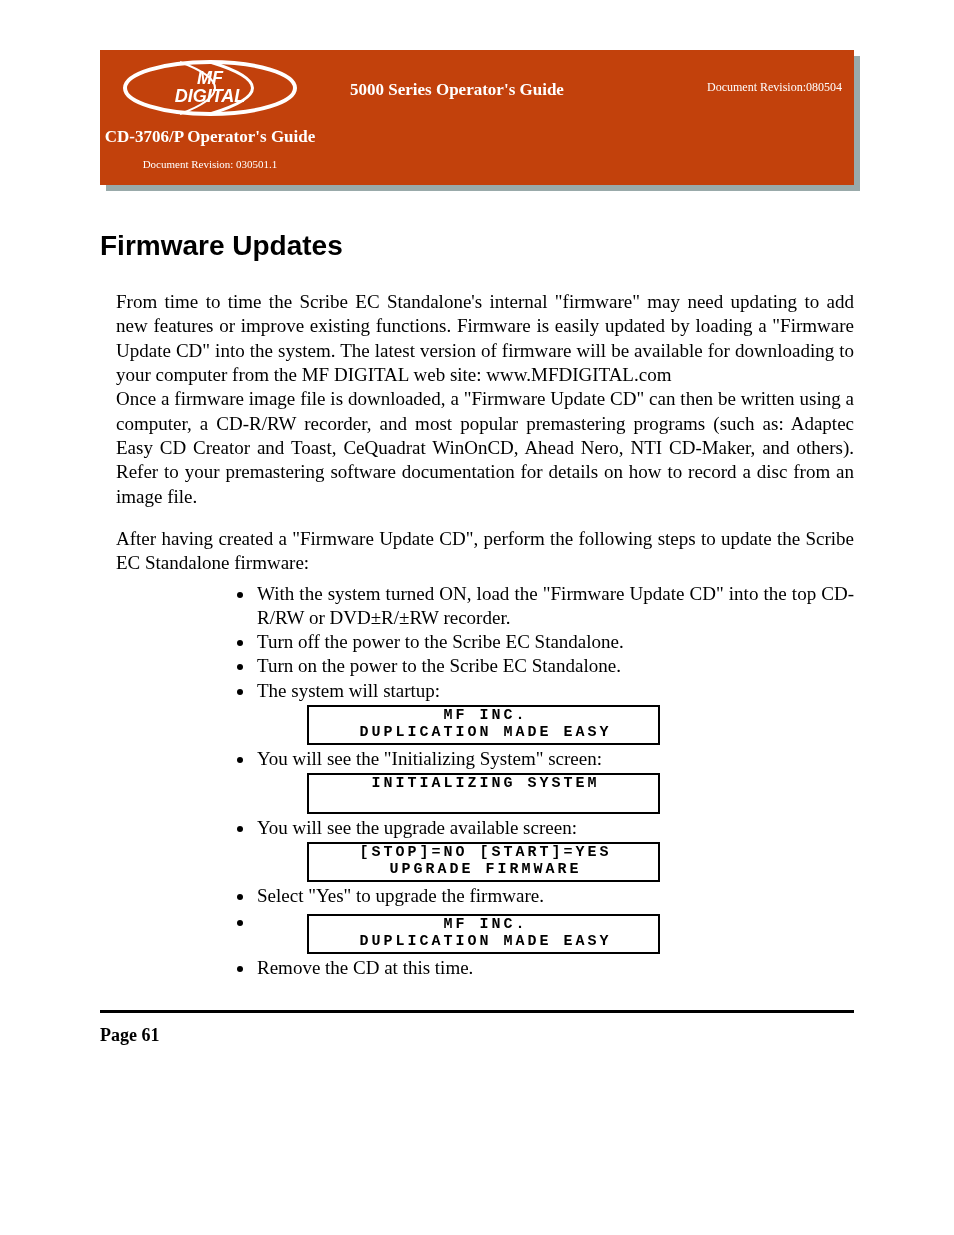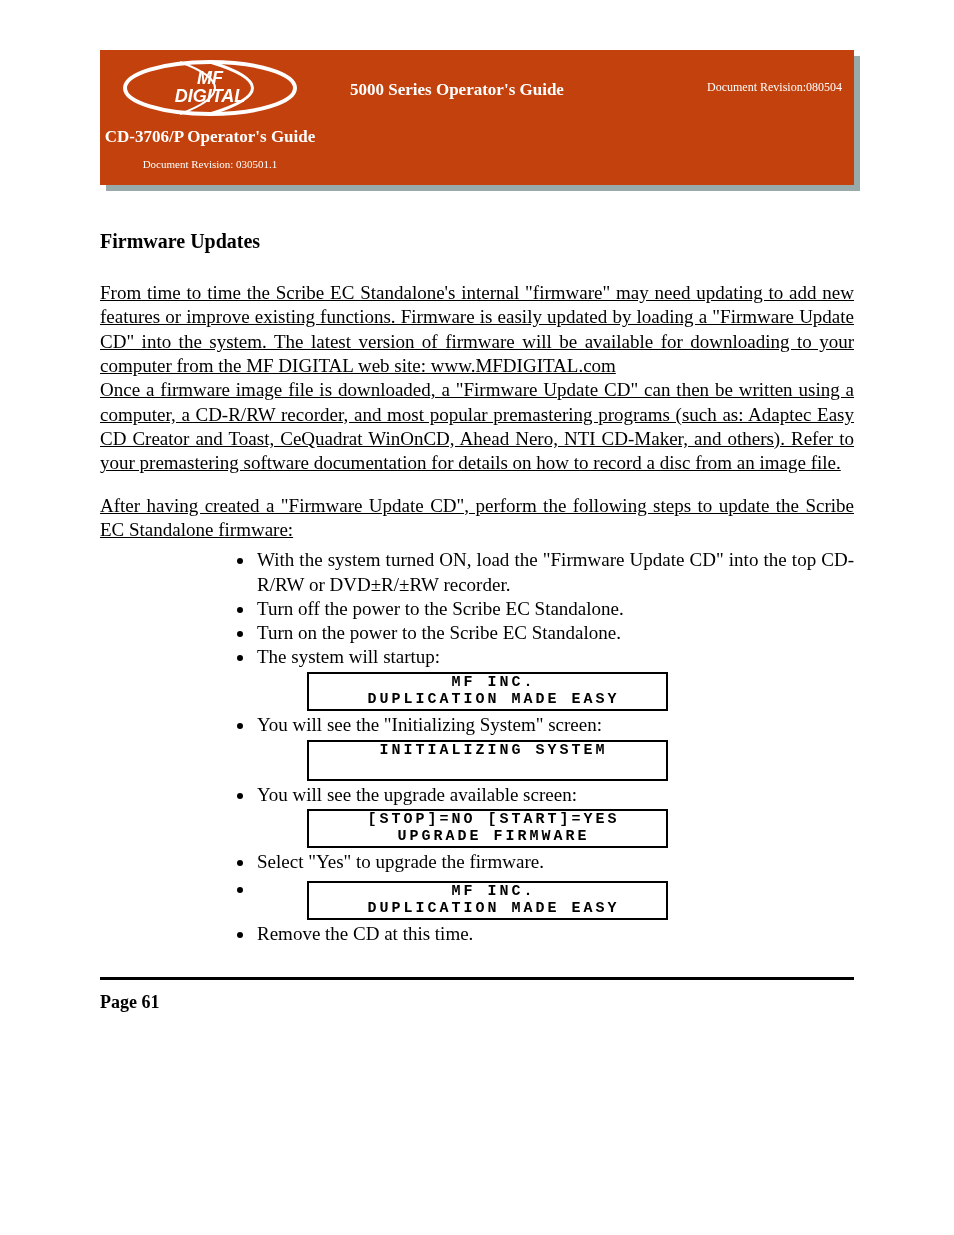--- a/index.html
+++ b/index.html
@@ -45,33 +45,32 @@
     }
     .header-main-title {
       font-weight: bold;
       font-size: 17px;
       flex: 1;
     }
     .header-doc-rev {
       font-size: 12px;
     }
     .section-title {
-      font-family: Liberation Serif, serif;
+      font-family: Liberation Sans, sans-serif;
       font-weight: bold;
-      font-size: 20px;
+      font-size: 28px;
       margin: 0 0 28px 0;
     }
     .body {
       font-size: 19px;
       line-height: 1.28;
     }
     .para-justify {
       text-align: justify;
-      margin: 0 0 0 0;
-      text-decoration: underline;
+      margin: 0 0 0 16px;
     }
     .para-spaced {
       margin-top: 18px;
     }
     .bullets {
       margin: 6px 0 12px 0;
       padding-left: 155px;
     }
     .bullets li {
       text-align: justify;
@@ -81,21 +80,21 @@
     }
     .lcd {
       border: 2px solid #000;
       width: 345px;
       margin: 2px 0 2px 50px;
       font-family: "Courier New", monospace;
       font-weight: bold;
       font-size: 15px;
       letter-spacing: 3px;
       text-align: center;
-      padding: 0 0 1px 12px;
+      padding: 0 0 1px 4px;
       line-height: 1.15;
     }
     .lcd.small {
       height: 36px;
     }
     .footer-rule {
       border: none;
       border-top: 3px solid #000;
       margin: 30px 0 12px 0;
     }

